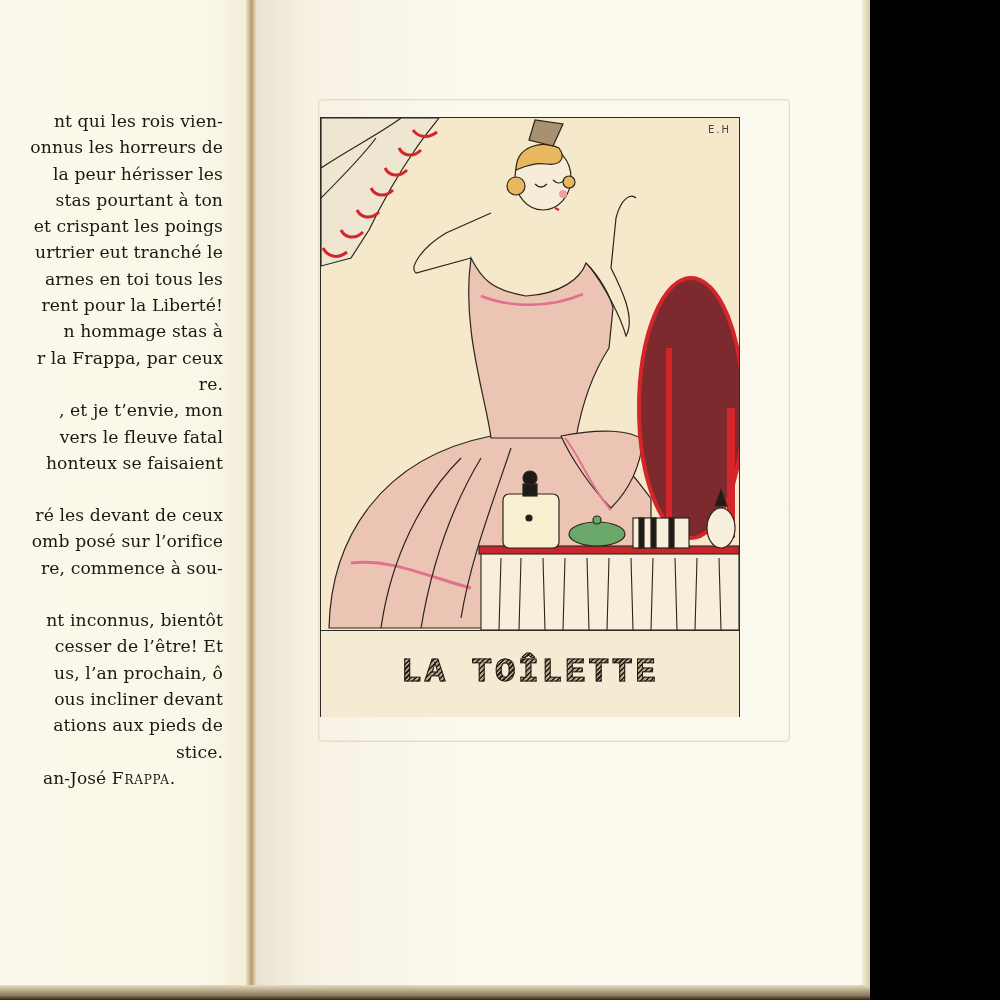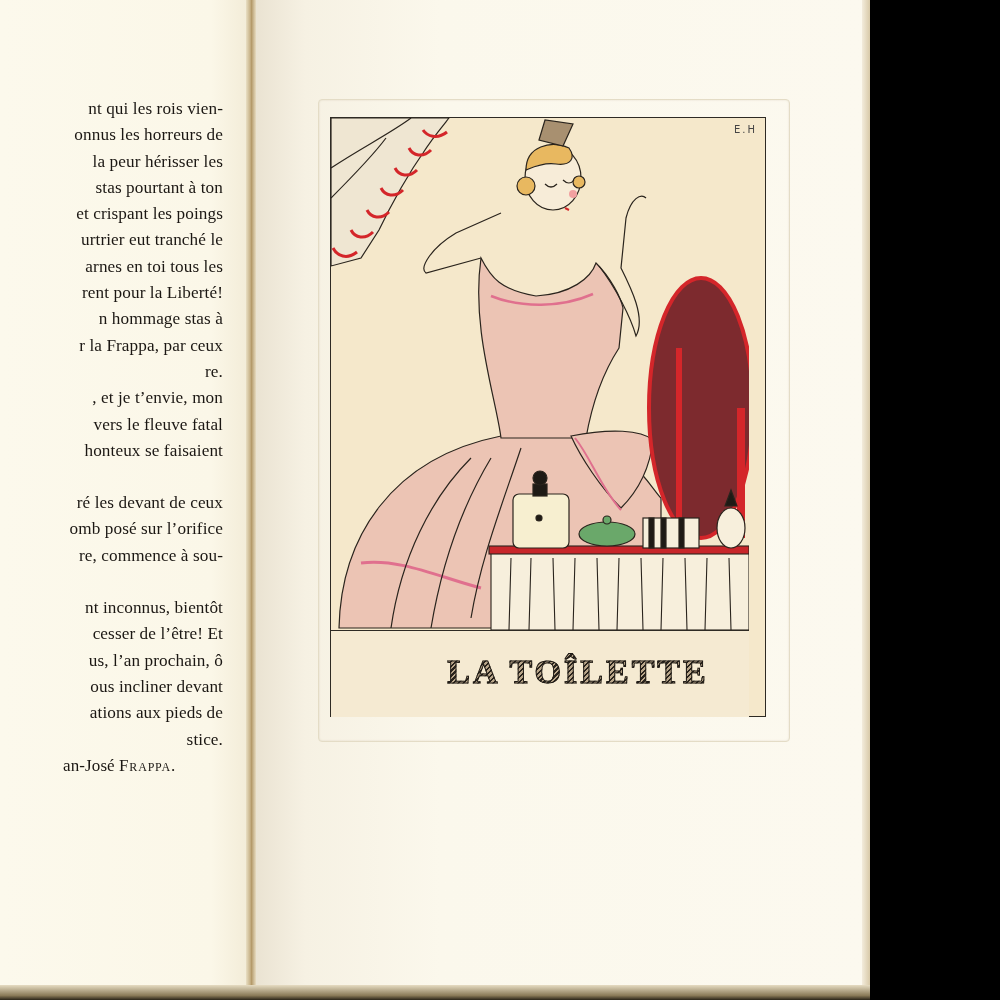--- a/index.html
+++ b/index.html
@@ -4,34 +4,34 @@
 <style>
   html, body { margin:0; padding:0; }
   body { width:1000px; height:1000px; overflow:hidden; background:#000; position:relative; font-family:"DejaVu Serif", serif; }
   .spread { position:absolute; left:0; top:0; width:870px; height:1000px; background:#fbf7ea; }
   .left-page { position:absolute; left:0; top:0; width:248px; height:990px; background:linear-gradient(90deg,#fcf9ec 0%,#fbf7e8 85%,#f3ecd8 100%); }
   .gutter { position:absolute; left:246px; top:0; width:10px; height:1000px; background:linear-gradient(90deg,#e9dfc4,#c9b48a 40%,#b49a6a 55%,#e7dcc1); }
   .right-page { position:absolute; left:256px; top:0; width:612px; height:995px; background:linear-gradient(90deg,#eae3d2 0%,#f6f1e3 8%,#fbf8ec 30%,#fcf9ef 100%); }
   .page-edge { position:absolute; left:862px; top:0; width:8px; height:1000px; background:linear-gradient(90deg,#f3ecdc,#d8c9a8); }
   .bottom-edge { position:absolute; left:0; top:985px; width:870px; height:15px; background:linear-gradient(180deg,#e6dcc2,#8a7a58 70%,#2a2418); }
 
-  .text-block { position:absolute; left:0; top:96px; width:223px;font-family:Liberation Serif, serif; }
+  .text-block { position:absolute; left:0; top:108px; width:223px; }
   .line { font-size:17.2px; line-height:26.3px; color:#1b1713; white-space:nowrap; text-align:right; letter-spacing:0.1px; }
   .line.left { text-align:right; }
   .line.gap { height:26px; }
   .sig { text-align:right; padding-right:47px; font-size:17px; }
   .sig .sc { font-variant:small-caps; letter-spacing:0.8px;margin-top:24px; }
 
   .plate-mark { position:absolute; left:318px; top:99px; width:470px; height:641px; border:1px solid #e4dcc6; border-radius:4px; box-shadow:inset 0 0 2px rgba(150,130,90,0.25); }
-  .plate { position:absolute; left:330px; top:117px; width:418px; height:598px; background:#f5e8cb; border:1.5px solid #2e2a24;padding-left:16px; }
+  .plate { position:absolute; left:320px; top:117px; width:418px; height:598px; background:#f5e8cb; border:1.5px solid #2e2a24; }
   .plate svg { position:absolute; left:0; top:0; }
   .signature { position:absolute; right:8px; top:6px; font-family:"DejaVu Sans", sans-serif; font-size:10px; color:#444; letter-spacing:2px; }
   .caption-area { position:absolute; left:0; top:512px; width:418px; height:86px; background:#f5ead2; border-top:1.5px solid #2e2a24; }
-  .caption { position:absolute; left:0; top:22px; width:418px; text-align:center; font-family:Liberation Serif, serif; font-weight:bold; font-size:34px; letter-spacing:3px; color:#3a3026;
-    background:repeating-linear-gradient(135deg,#2a241d 0 1.5px,#b9a68a 1.5px 3.5px); -webkit-background-clip:text; background-clip:text;margin-left:38px; -webkit-text-fill-color:transparent;
+  .caption { position:absolute; left:0; top:22px; width:418px; text-align:center; font-family:Liberation Mono, monospace; font-weight:bold; font-size:34px; letter-spacing:3px; color:#3a3026;
+    background:repeating-linear-gradient(135deg,#2a241d 0 1.5px,#b9a68a 1.5px 3.5px); -webkit-background-clip:text; background-clip:text; -webkit-text-fill-color:transparent;
     -webkit-text-stroke:1px #1e1a15; }
 </style>
 </head>
 <body>
 
 <div class="spread">
   <div class="left-page">
     <div class="text-block">
       <div class="line">nt qui les rois vien-</div>
       <div class="line">onnus les horreurs de</div>

